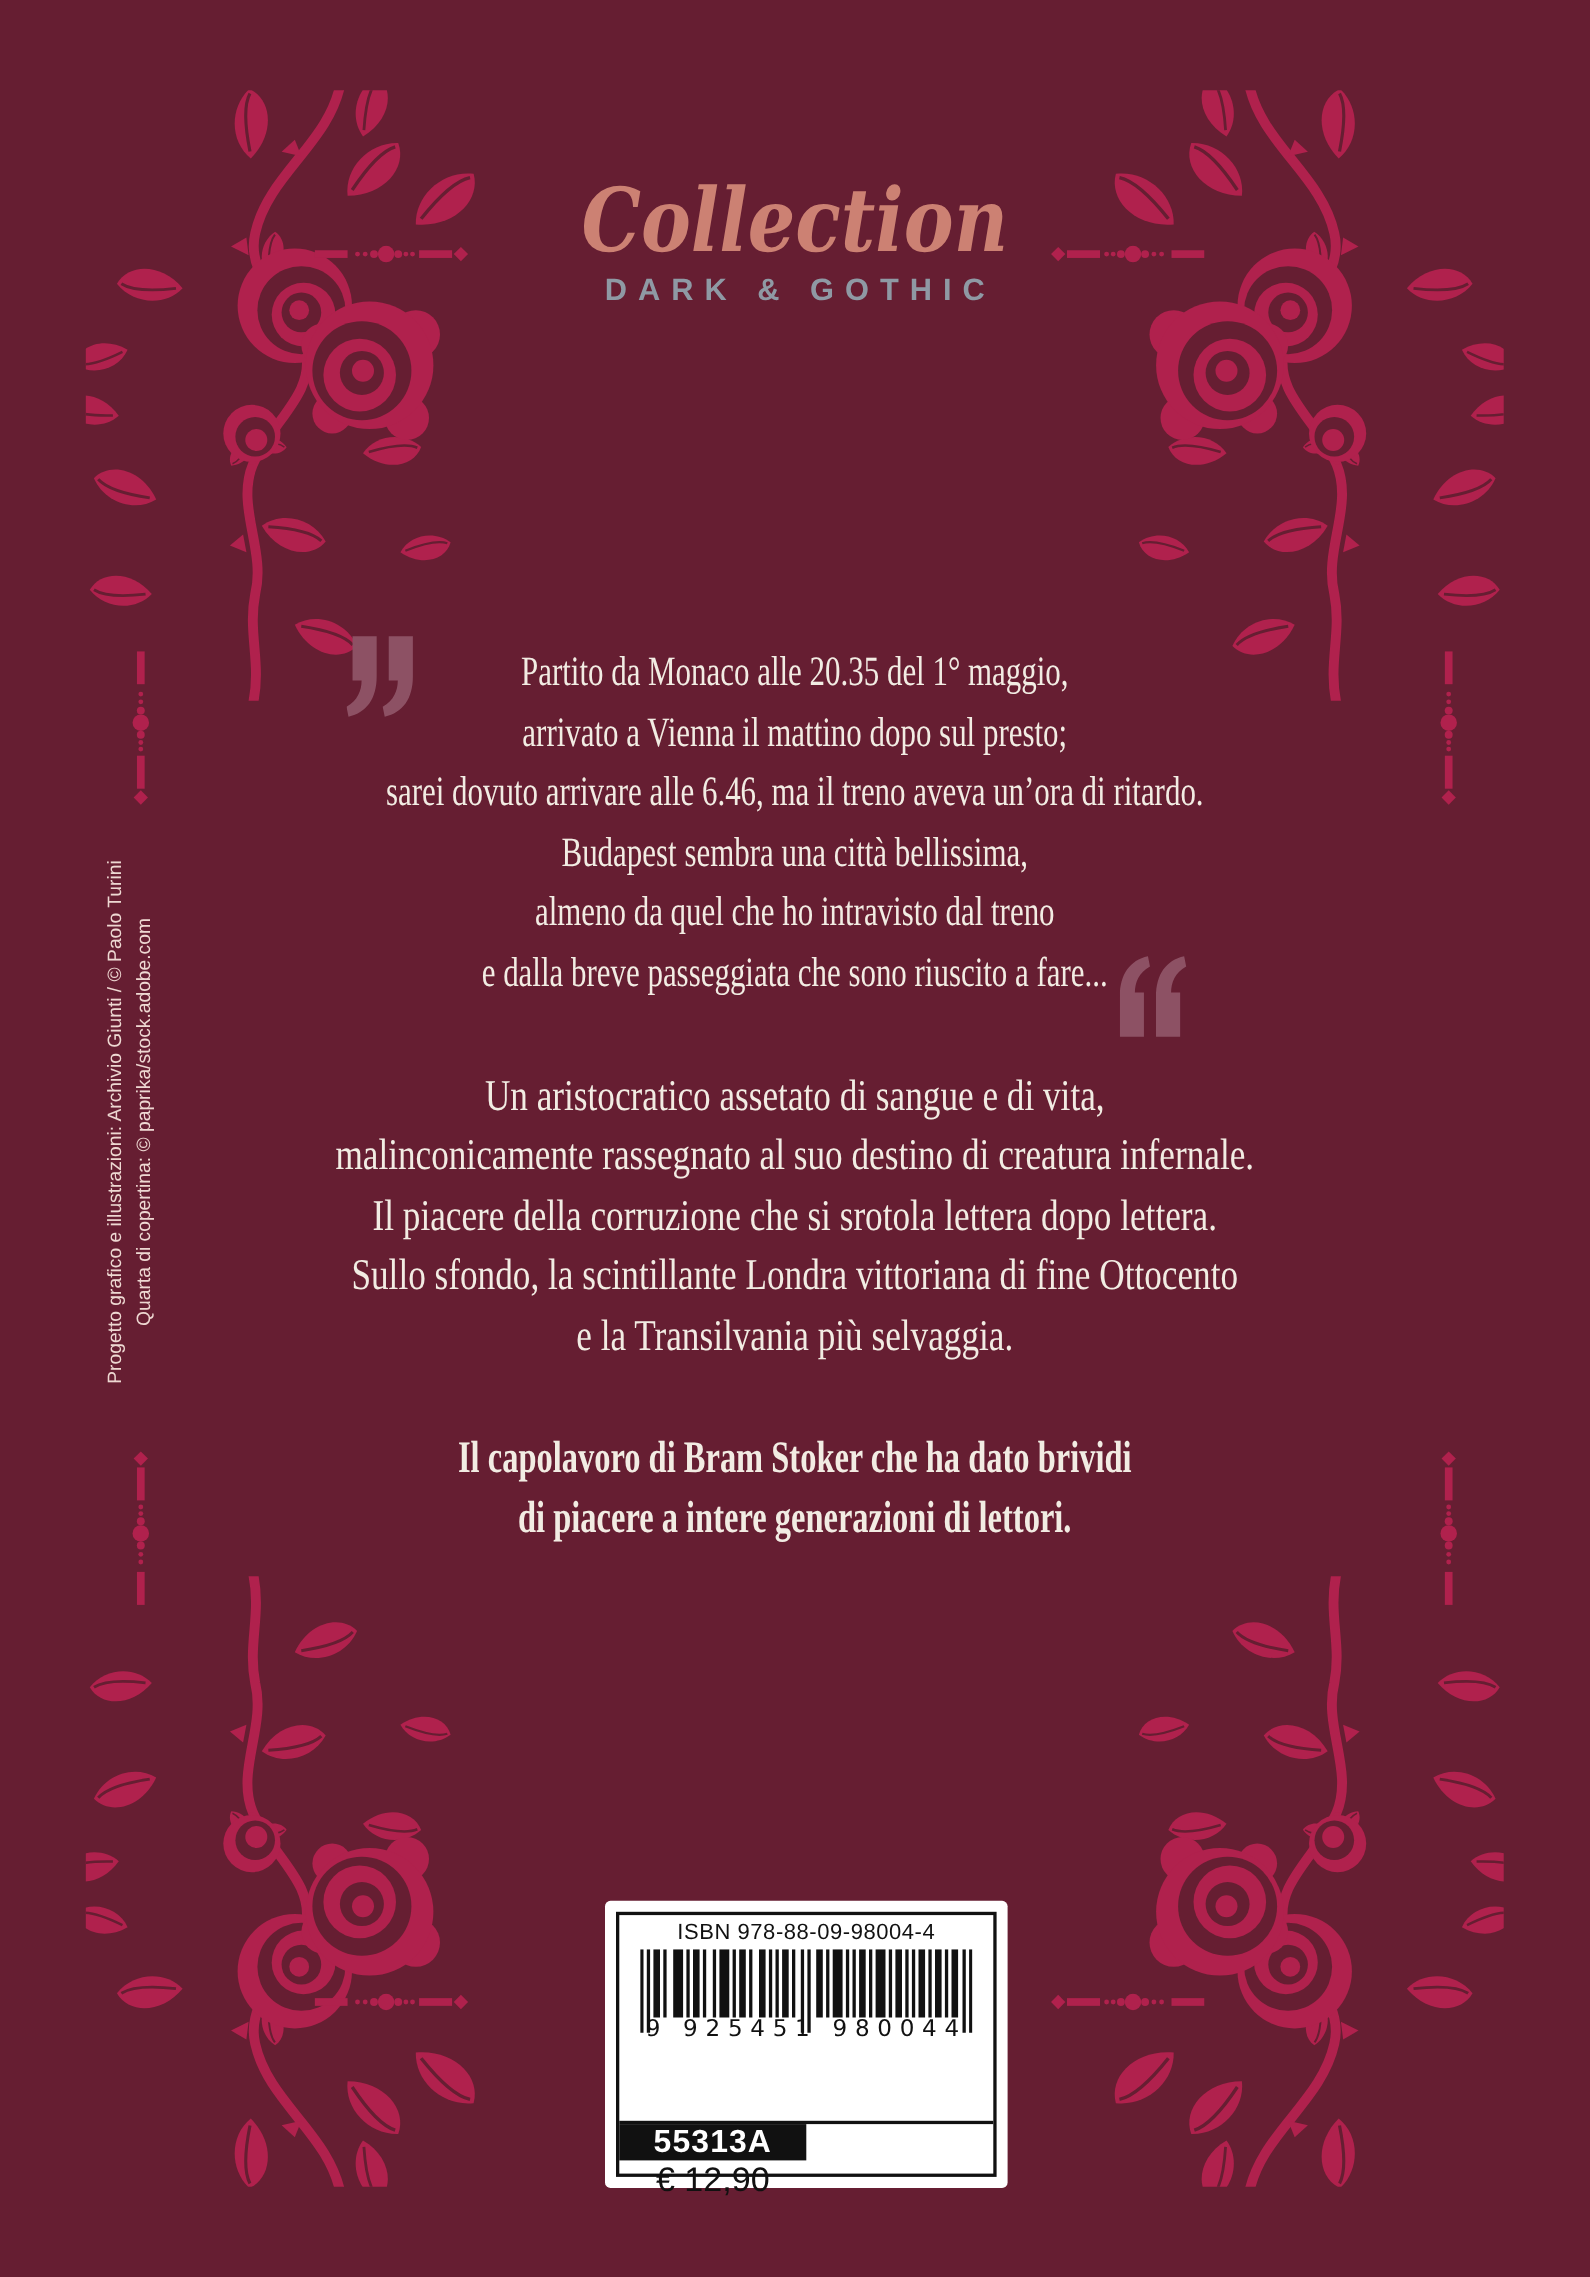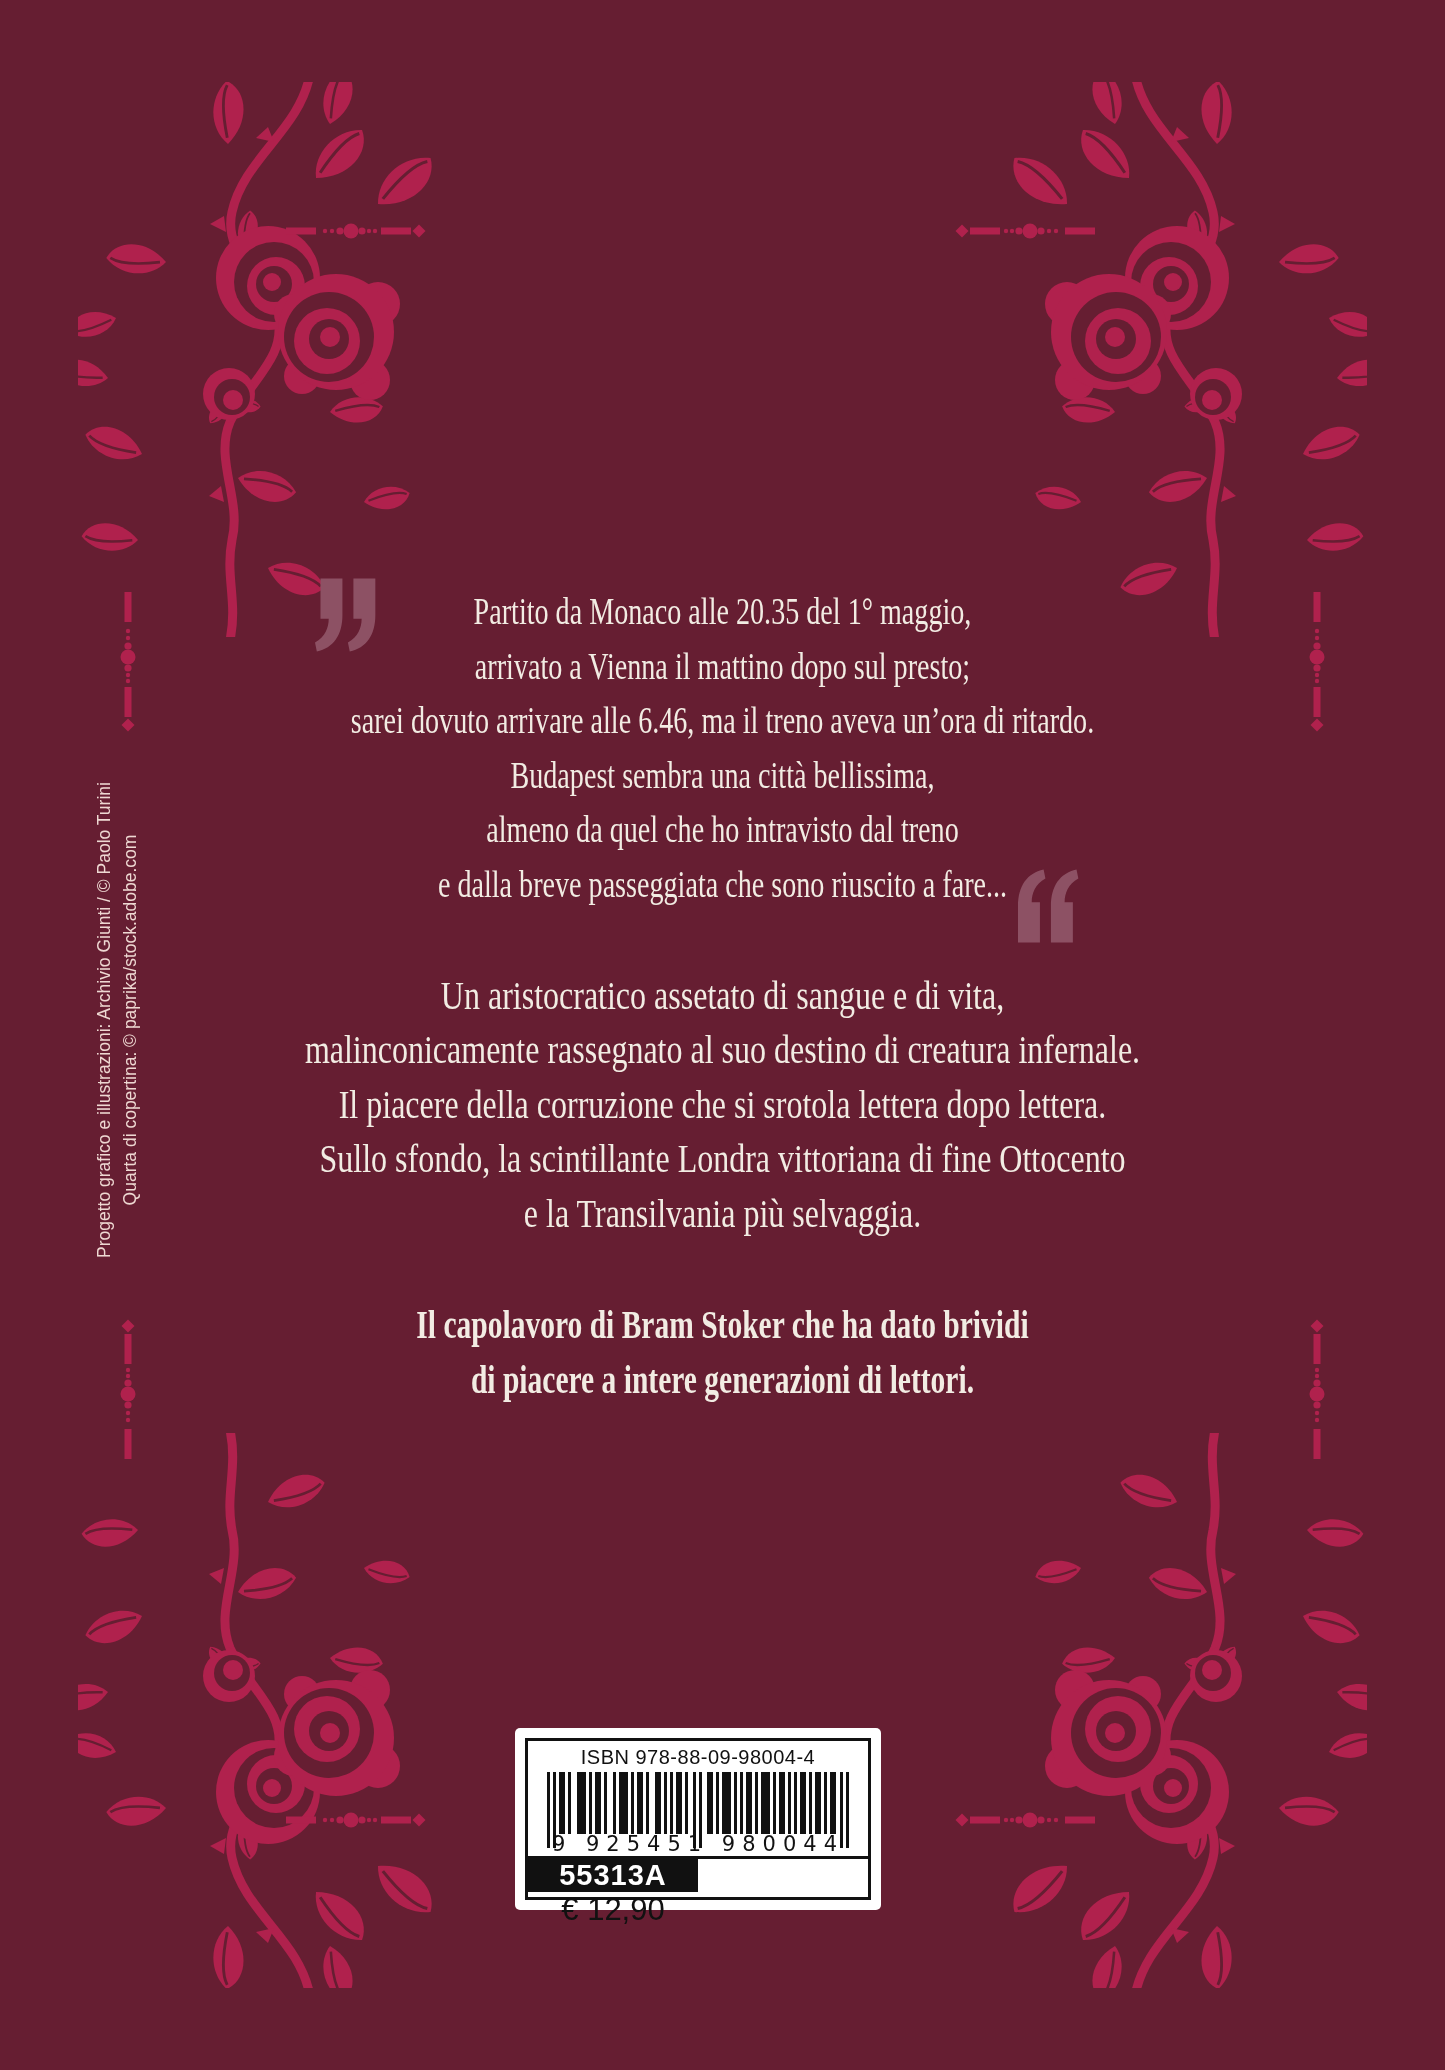--- a/index.html
+++ b/index.html
@@ -62,21 +62,21 @@
     transform:translate(-50%,-50%) rotate(-90deg);
     text-align:center;
     font-family:"Liberation Sans",sans-serif;
     font-size:17.5px;line-height:26px;
     color:var(--credits-text,#eed8d2);
     white-space:nowrap;
   }
 
   
   .bc-outer{
-    left:515px;top:1728px;width:366px;height:182px;
+    left:550px;top:1728px;width:366px;height:261px;
     background:var(--barcode-bg,#fff);border-radius:5px;
   }
   .bc-inner{
     position:absolute;left:10px;right:10px;top:10px;bottom:10px;
     border:3px solid var(--barcode-ink,#111);
     display:flex;flex-direction:column;
     font-family:"Liberation Sans",sans-serif;
     color:var(--barcode-ink,#111);
   }
   .bc-isbn{text-align:center;padding-top:5px;font-size:20px;letter-spacing:.5px;}
@@ -212,20 +212,24 @@
   <svg class="abs orn orn-v orn-rot-90" style="left:58px;top:1381px" viewBox="0 0 140 16">
       <use href="#orn"></use>
     </svg>
   <svg class="abs orn orn-v orn-rot90" style="left:1247px;top:654px" viewBox="0 0 140 16">
       <use href="#orn"></use>
     </svg>
   <svg class="abs orn orn-v orn-rot-90" style="left:1247px;top:1381px" viewBox="0 0 140 16">
       <use href="#orn"></use>
     </svg>
 
+  <div class="abs logo">
+    <div class="logo-script">Collection</div>
+    <div class="logo-sub">DARK &amp; GOTHIC</div>
+  </div>
 
   <svg class="abs qmark qmark-open" viewBox="0 0 70 80">
     <use href="#qcomma"></use>
       <use href="#qcomma" transform="translate(36,0)"></use>
   </svg>
   <svg class="abs qmark qmark-close" viewBox="0 0 70 80">
     <g transform="rotate(180 33 40)">
         <use href="#qcomma"></use>
         <use href="#qcomma" transform="translate(36,0)"></use>
       </g>

